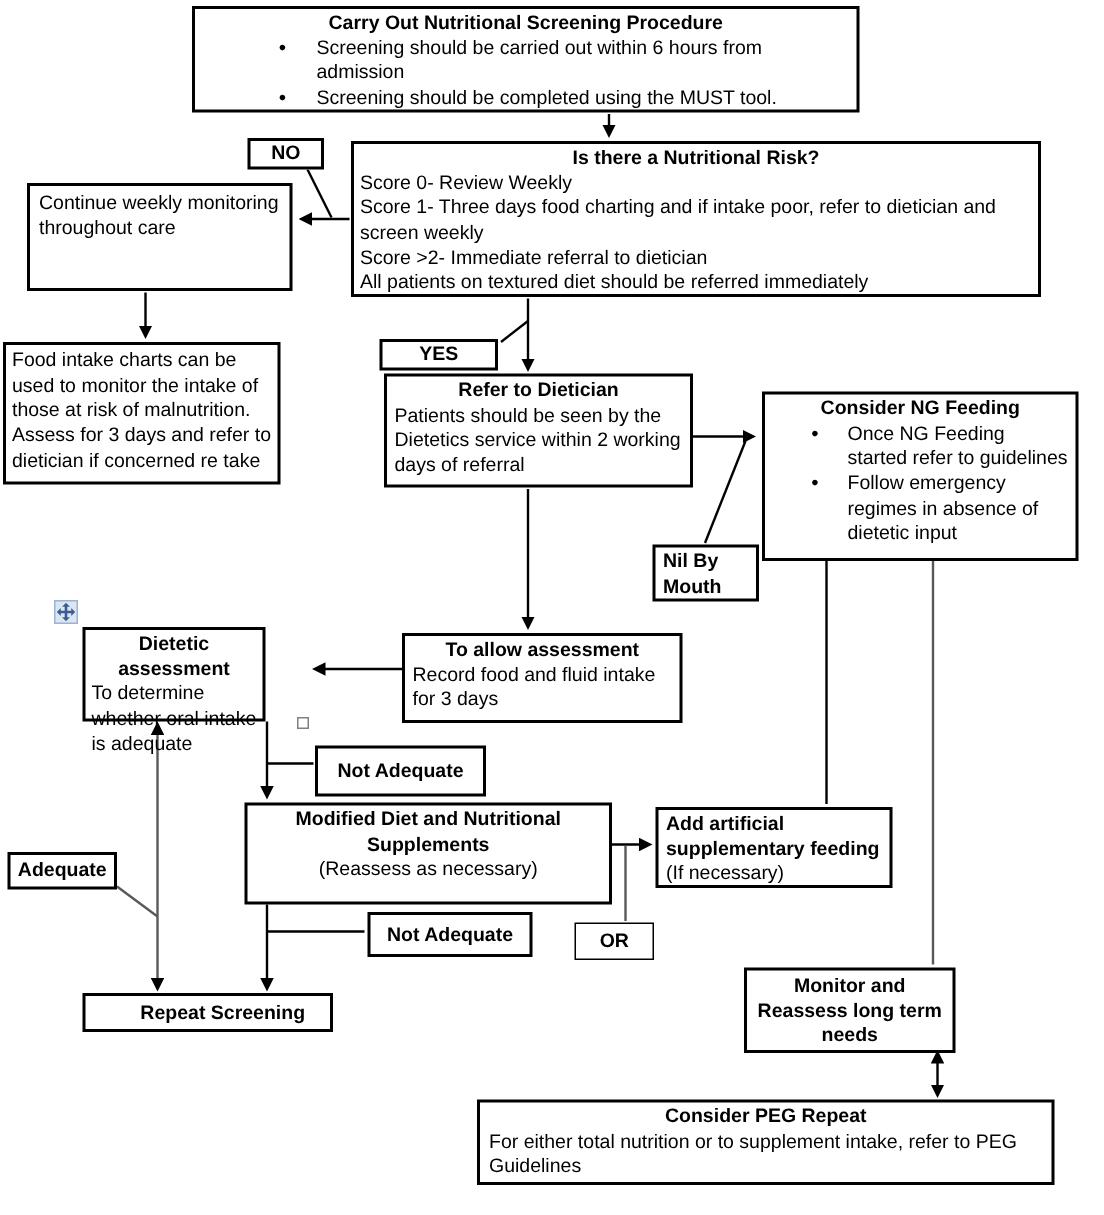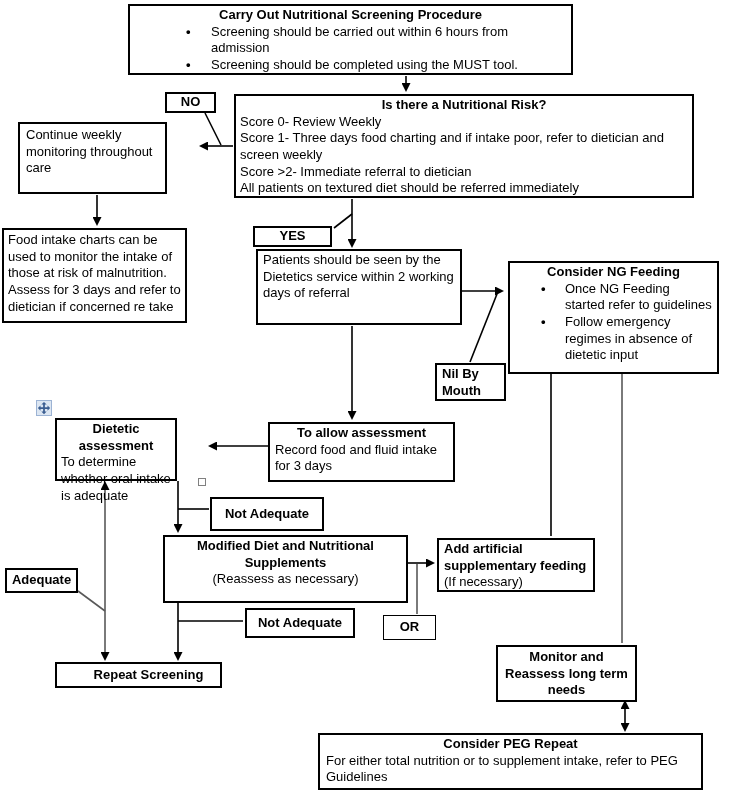--- a/index.html
+++ b/index.html
@@ -20,21 +20,21 @@
   }
   .bullet{position:relative;}
   .bullet::before{content:"\2022";position:absolute;font-weight:bold;}
   
   #n-screening{left:128px;top:4px;width:445px;height:71px;padding:1px 6px;}
   #n-screening .bullet{padding-left:75px;}
   #n-screening .bullet::before{left:50px;}
   
   #n-risk{left:234px;top:94px;width:460px;height:104px;padding:1px 4px;}
   #n-no{left:165px;top:92px;width:51px;height:21px;}
-  #n-continue{left:18px;top:122px;width:149px;height:72px;padding:3px 6px;}
+  #n-continue{left:18px;top:122px;width:177px;height:72px;padding:3px 6px;}
   #n-food{left:2px;top:228px;width:185px;height:95px;padding:2px 4px;}
   #n-yes{left:253px;top:226px;width:79px;height:21px;}
   #n-refer{left:256px;top:249px;width:206px;height:76px;padding:1px 5px;}
   #n-ng{left:508px;top:245px;width:211px;height:113px;padding:1px 5px;margin-top:16px;}
   #n-ng .bullet{padding-left:50px;}
   #n-ng .bullet::before{left:26px;}
   #n-nbm{left:435px;top:363px;width:71px;height:38px;padding:1px 5px;font-weight:bold;}
   #n-dietetic{left:55px;top:418px;width:122px;height:63px;padding:1px 4px;}
   #n-toallow{left:268px;top:422px;width:187px;height:60px;padding:1px 5px;}
   #n-na1{left:210px;top:497px;width:114px;height:34px;}
@@ -115,20 +115,21 @@
 
   <div class="node lbl" id="n-no">NO</div>
 
   <div class="node" id="n-continue">Continue weekly monitoring throughout care</div>
 
   <div class="node" id="n-food">Food intake charts can be used to monitor the intake of those at risk of malnutrition. Assess for 3 days and refer to dietician if concerned re take</div>
 
   <div class="node lbl" id="n-yes">YES</div>
 
   <div class="node" id="n-refer">
+    <div class="title">Refer to Dietician</div>
     <div class="body-left">Patients should be seen by the Dietetics service within 2 working days of referral</div>
   </div>
 
   <div class="node" id="n-ng">
     <div class="title">Consider NG Feeding</div>
     <div class="bullet">Once NG Feeding started refer to guidelines</div>
     <div class="bullet">Follow emergency regimes in absence of dietetic input</div>
   </div>
 
   <div class="node" id="n-nbm">Nil By Mouth</div>

